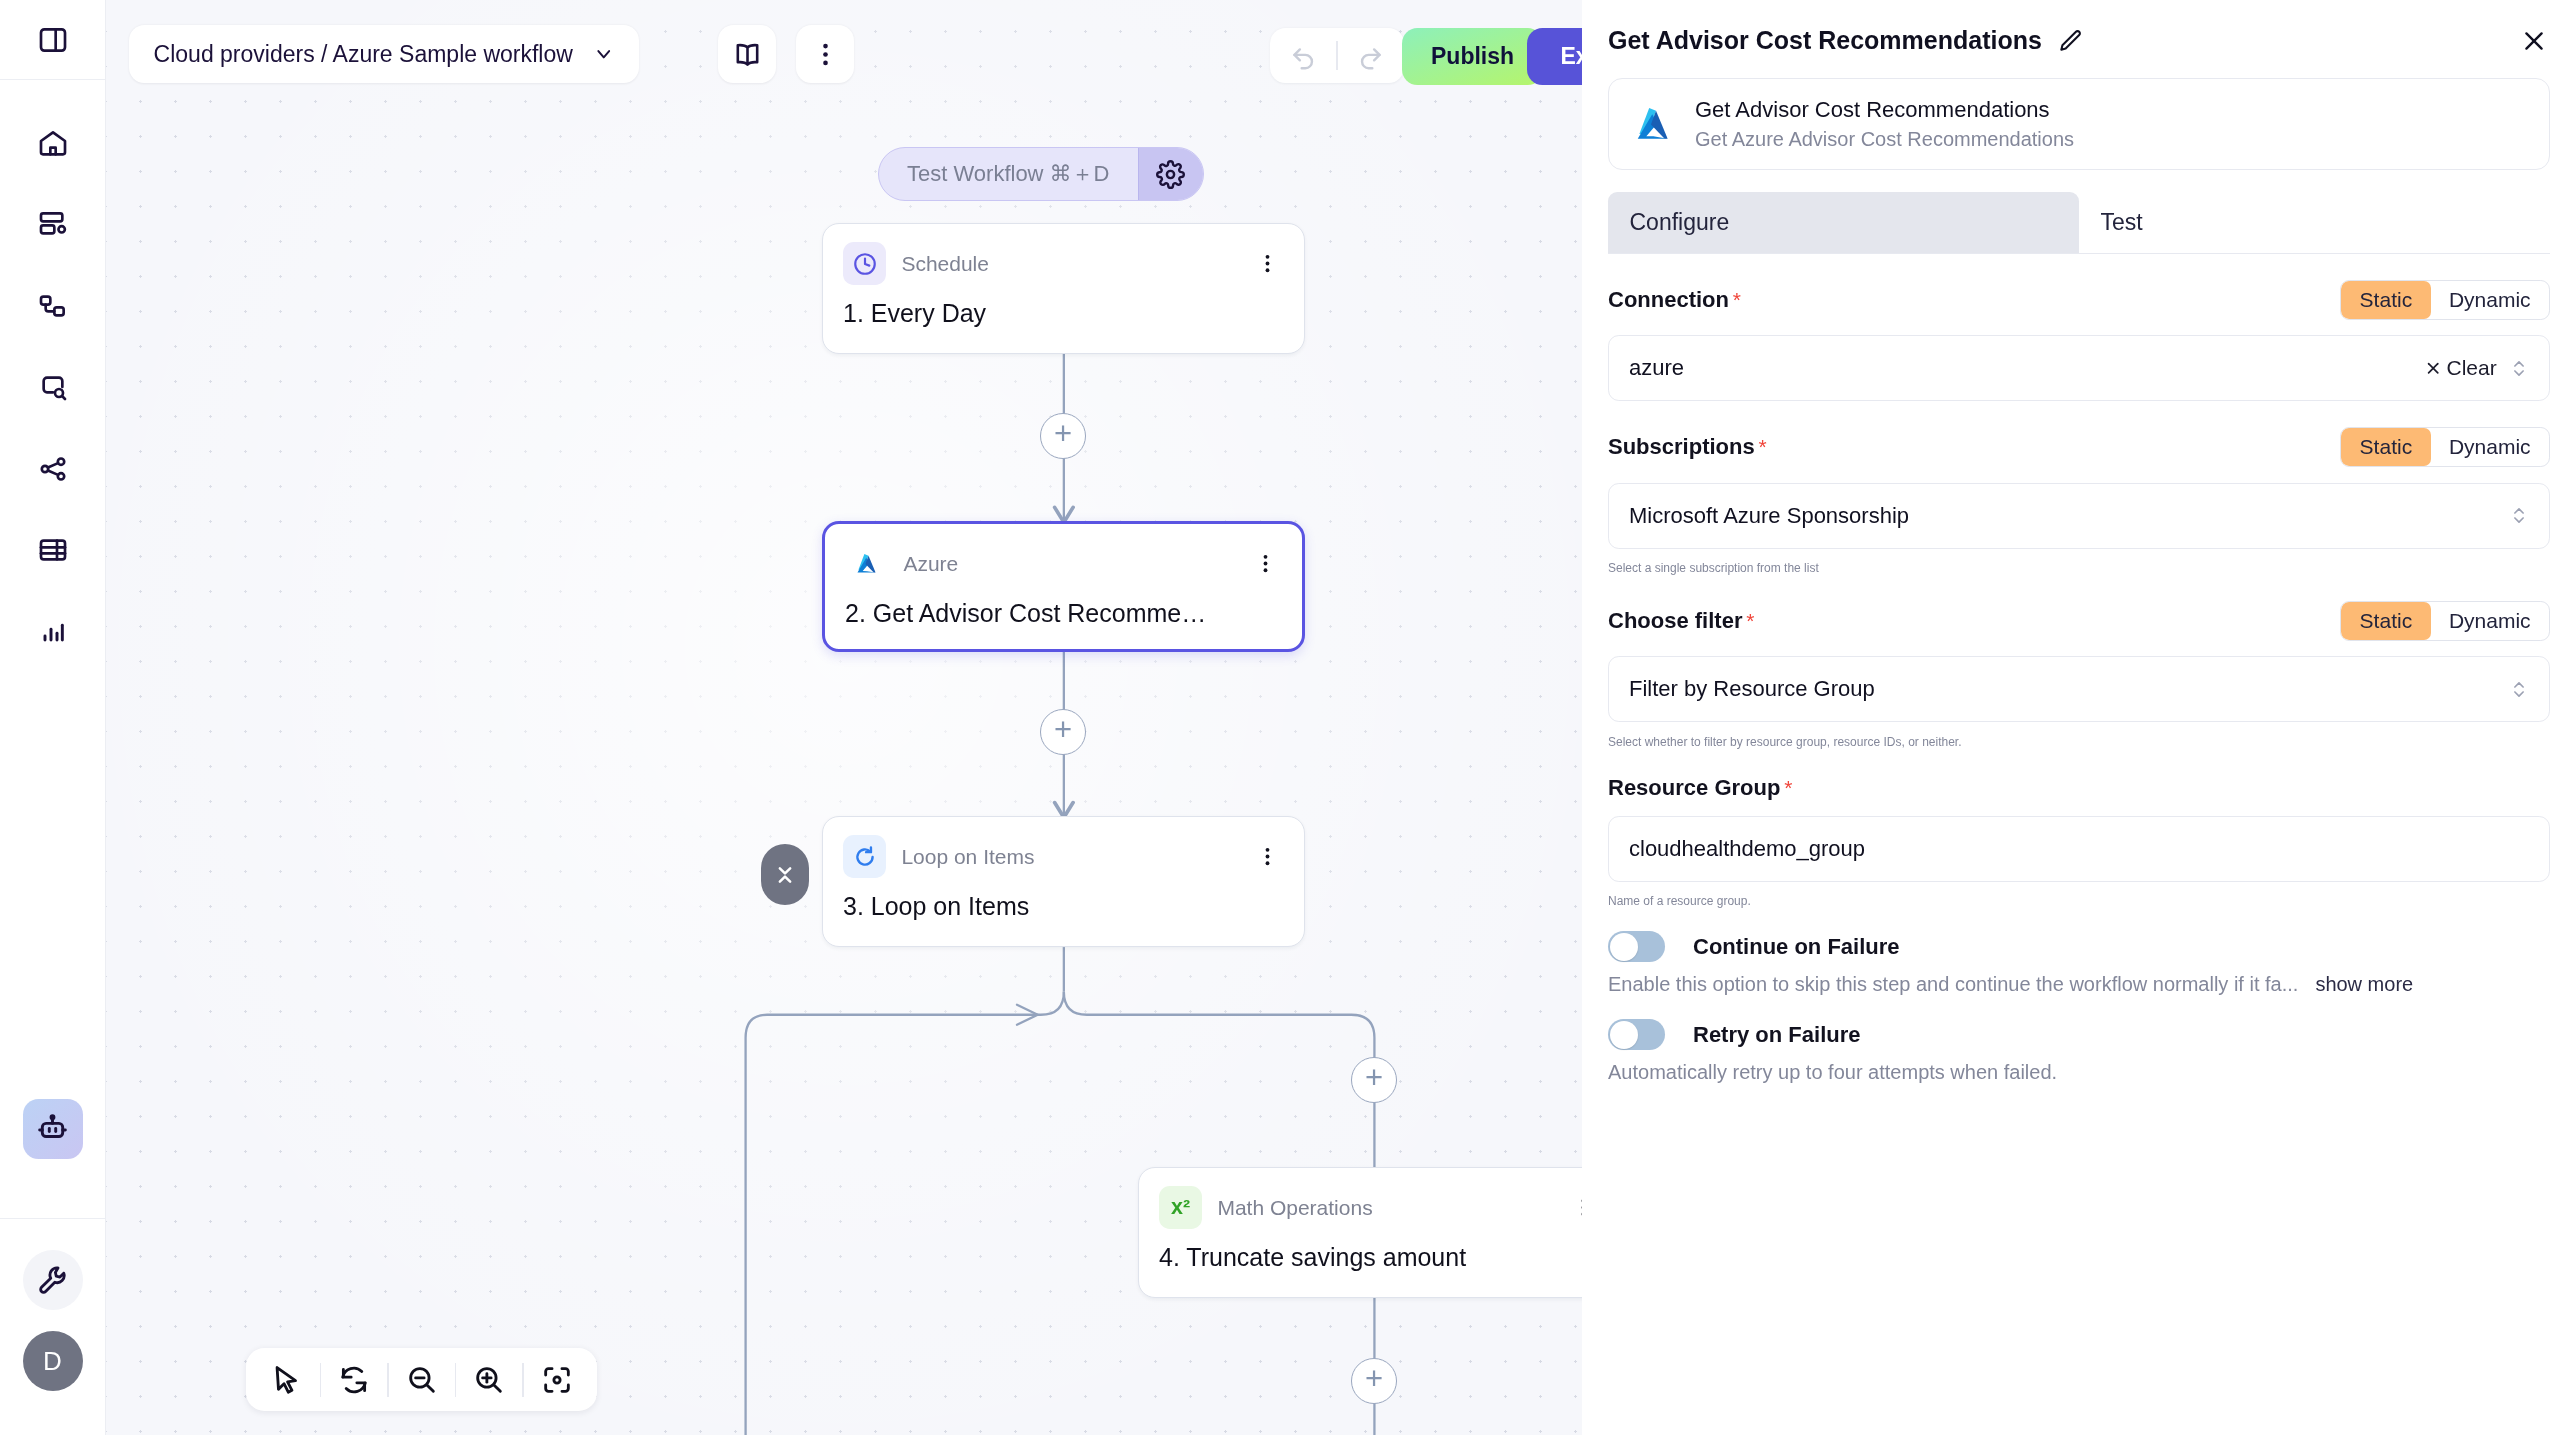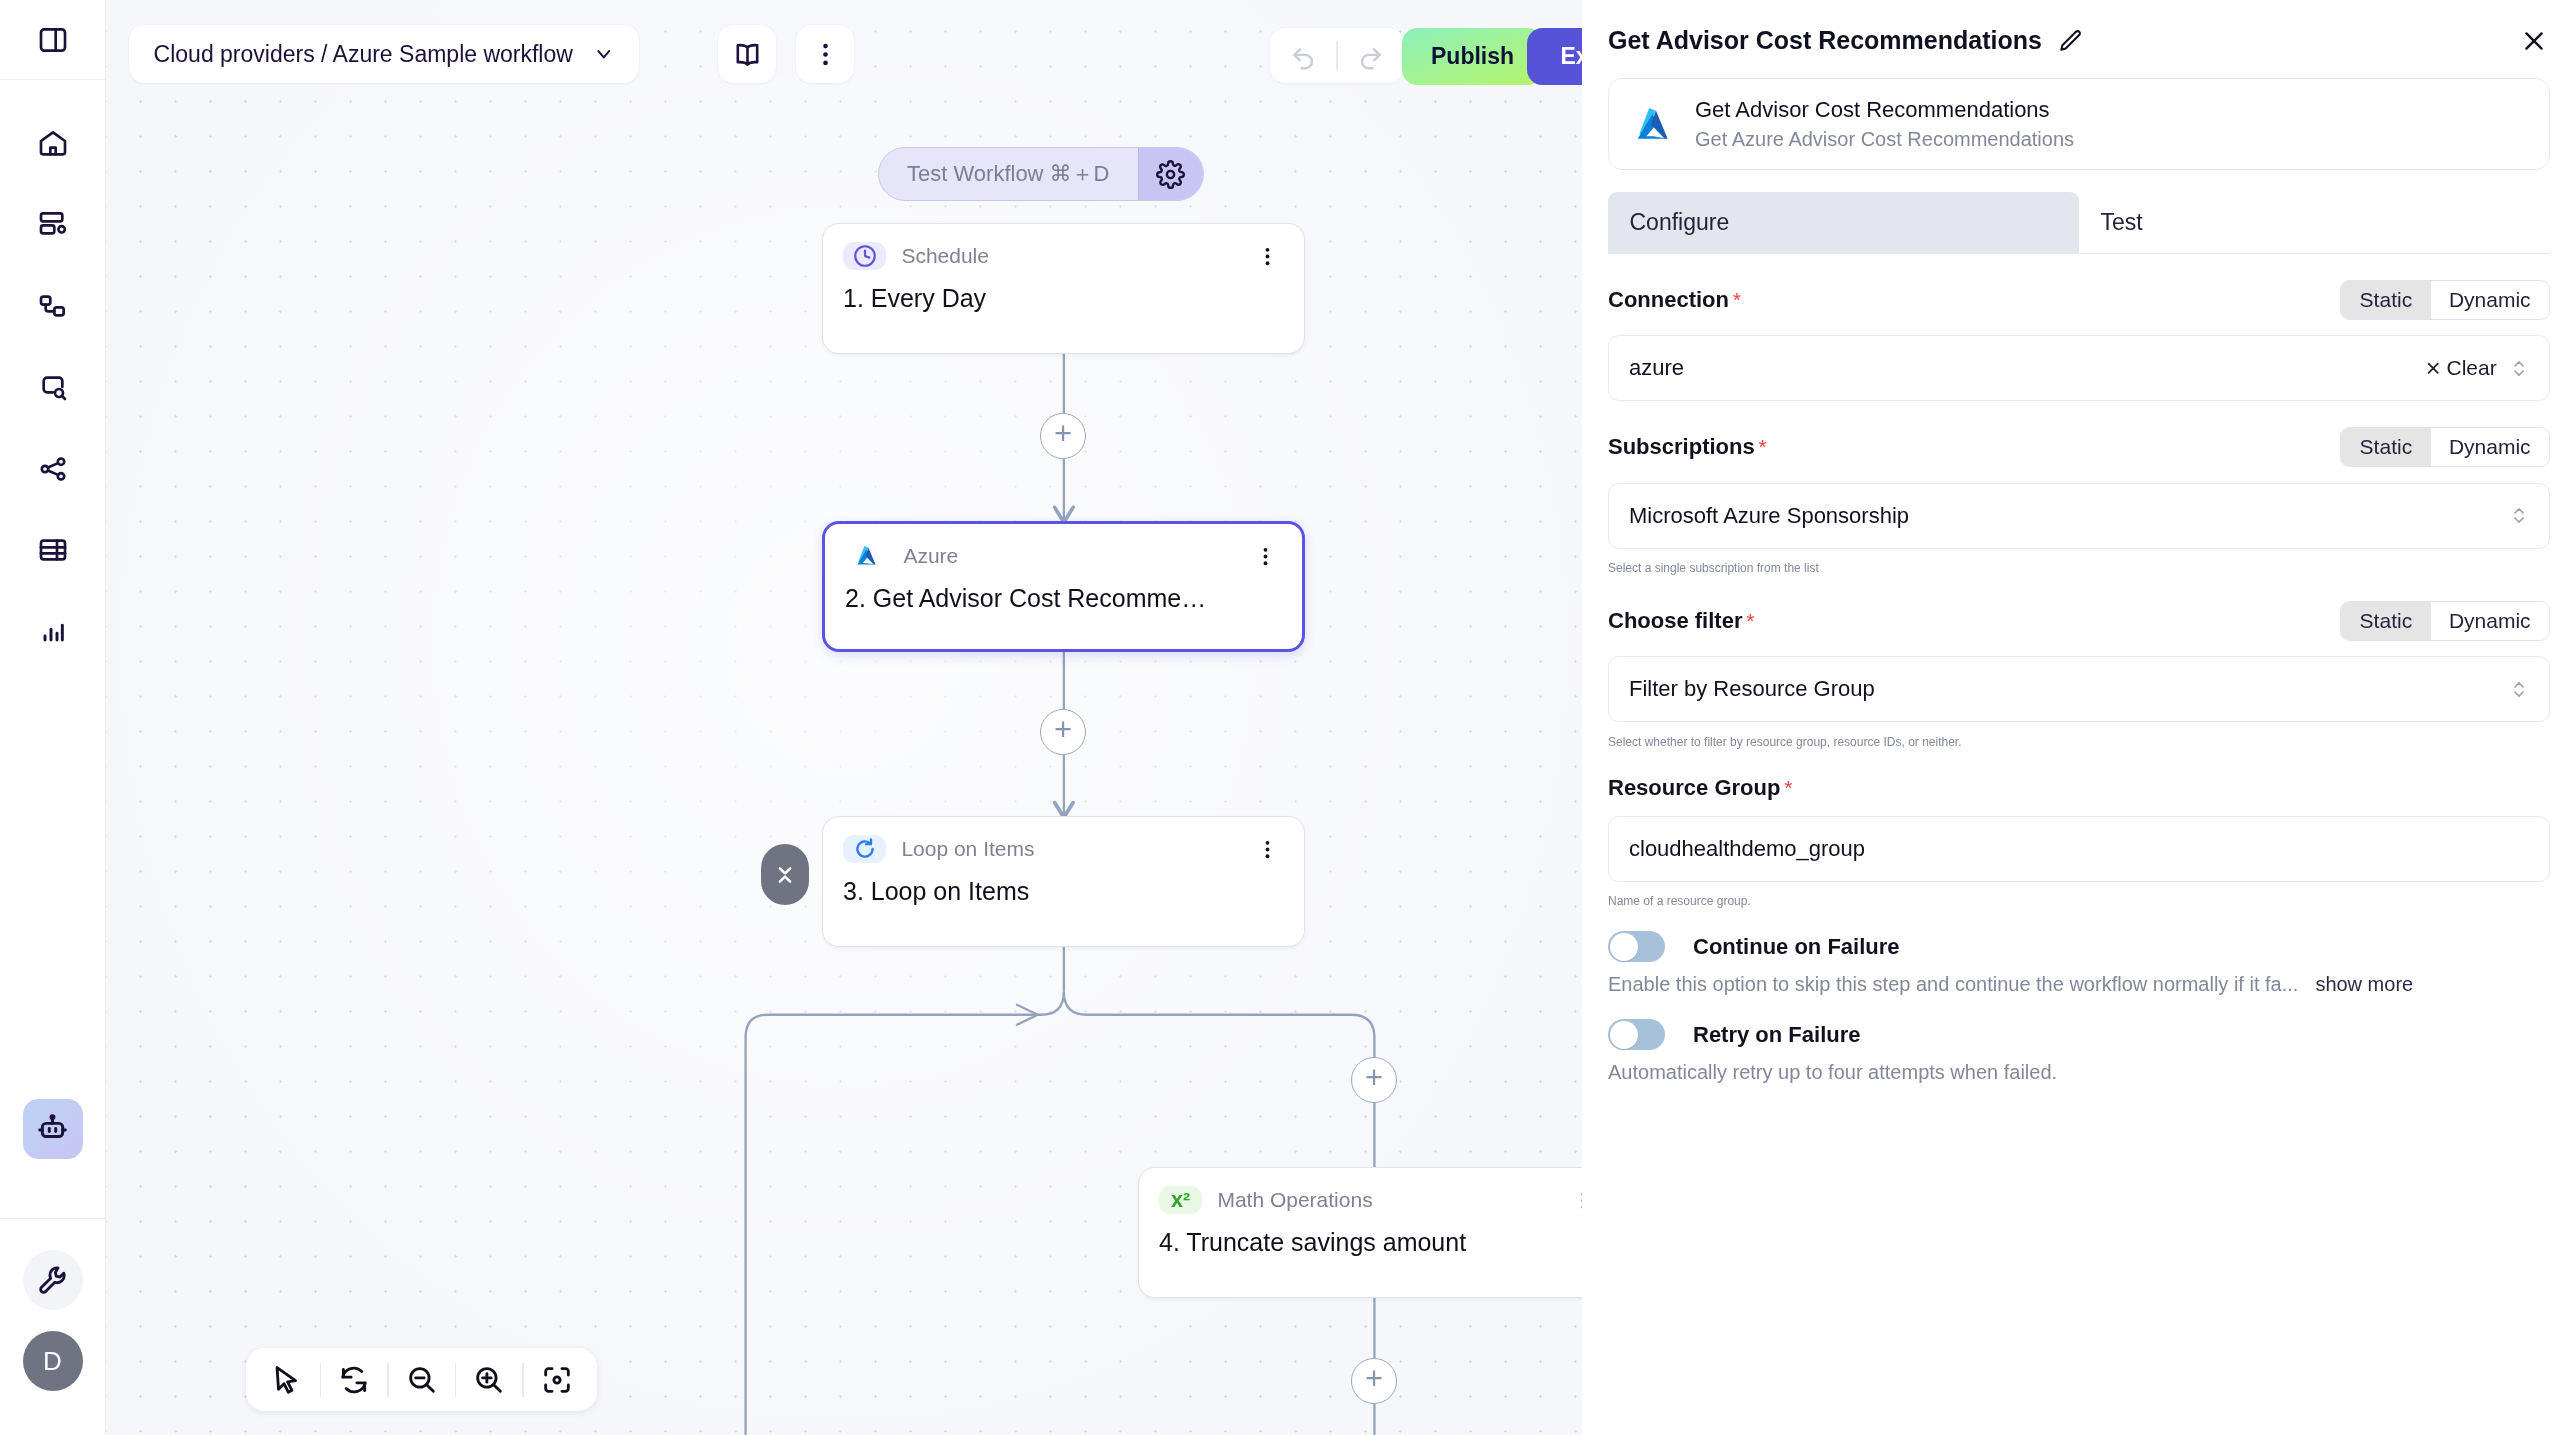--- a/index.html
+++ b/index.html
@@ -140,21 +140,21 @@
 
   
   .node {
     position:absolute; background:#fff; border:1.5px solid #dfe3ec;
     border-radius: 17px; box-shadow: 0 1.5px 3.8px rgba(27,30,50,.05);
     z-index: 5; cursor:pointer;
   }
   .node.selected { border: 3.8px solid #5a54e2; box-shadow: 0 3.1px 10.8px rgba(90,84,226,.18); }
   .node-head { display:flex; align-items:center; padding: 18.4px 20px 0 20px; }
   .node-ico {
-    width: 43px; height: 28px; border-radius: 10.8px;
+    width: 43px; height: 43px; border-radius: 10.8px;
     display:flex; align-items:center; justify-content:center; flex:0 0 43px;
   }
   .node-ico.sched { background:#eceafb; color:#5a54e2; }
   .node-ico.loop  { background:#e8f1fe; color:#2f7dee; }
   .node-ico.math  { background:#e9f8e4; color:#31a327; font-size:21.5px; font-weight:700; }
   .node-ico.azure { background:transparent; }
   .node-ico svg { width: 26px; height: 26px; }
   .node-sub { font-size: 21px; color:#7e8292; margin-left: 15.4px; flex:1; white-space:nowrap; overflow:hidden; }
   .node-kebab { width: 34px; display:flex; align-items:center; justify-content:center; cursor:pointer; }
   .node-kebab svg { width: 23px; height: 23px; color:#12121f; }
@@ -235,21 +235,21 @@
   .field { margin-top: 26px; }
   .field-row { display:flex; align-items:center; }
   .field-label { font-size: 22px; font-weight: 700; color:#12121f;text-align:center; }
   .req { color:#f0453a; margin-left: 3.8px; font-size: 21px; }
   .field-spacer { flex:1; }
   .seg {
     display:flex; border:1.5px solid #e1e4ec; border-radius: 9.2px; overflow:hidden;
     background:#fff;
   }
   .seg-opt { padding: 7px 18.4px; font-size: 21px; color:#23243c; cursor:pointer; }
-  .seg-opt.active { background:#e5e5e5; border-radius: 0; }
+  .seg-opt.active { background:#fdba74; border-radius: 7px; }
 
   .input-box {
     margin-top: 15.4px; border: 1.5px solid #e7e9f0; border-radius: 10.8px;
     height: 66px; display:flex; align-items:center; padding: 0 20px; gap: 12.3px;
     background:#fff; cursor:text;
   }
   .input-val { font-size: 22px; color:#101020; flex:1; white-space:nowrap; overflow:hidden; }
   .clear-btn { display:flex; align-items:center; gap: 4.6px; font-size: 21px; color:#1c1c2c; cursor:pointer; }
   .clear-btn svg { width: 18.4px; height: 18.4px; }
   .updown { color:#9ca1b3; display:flex; cursor:pointer; }

